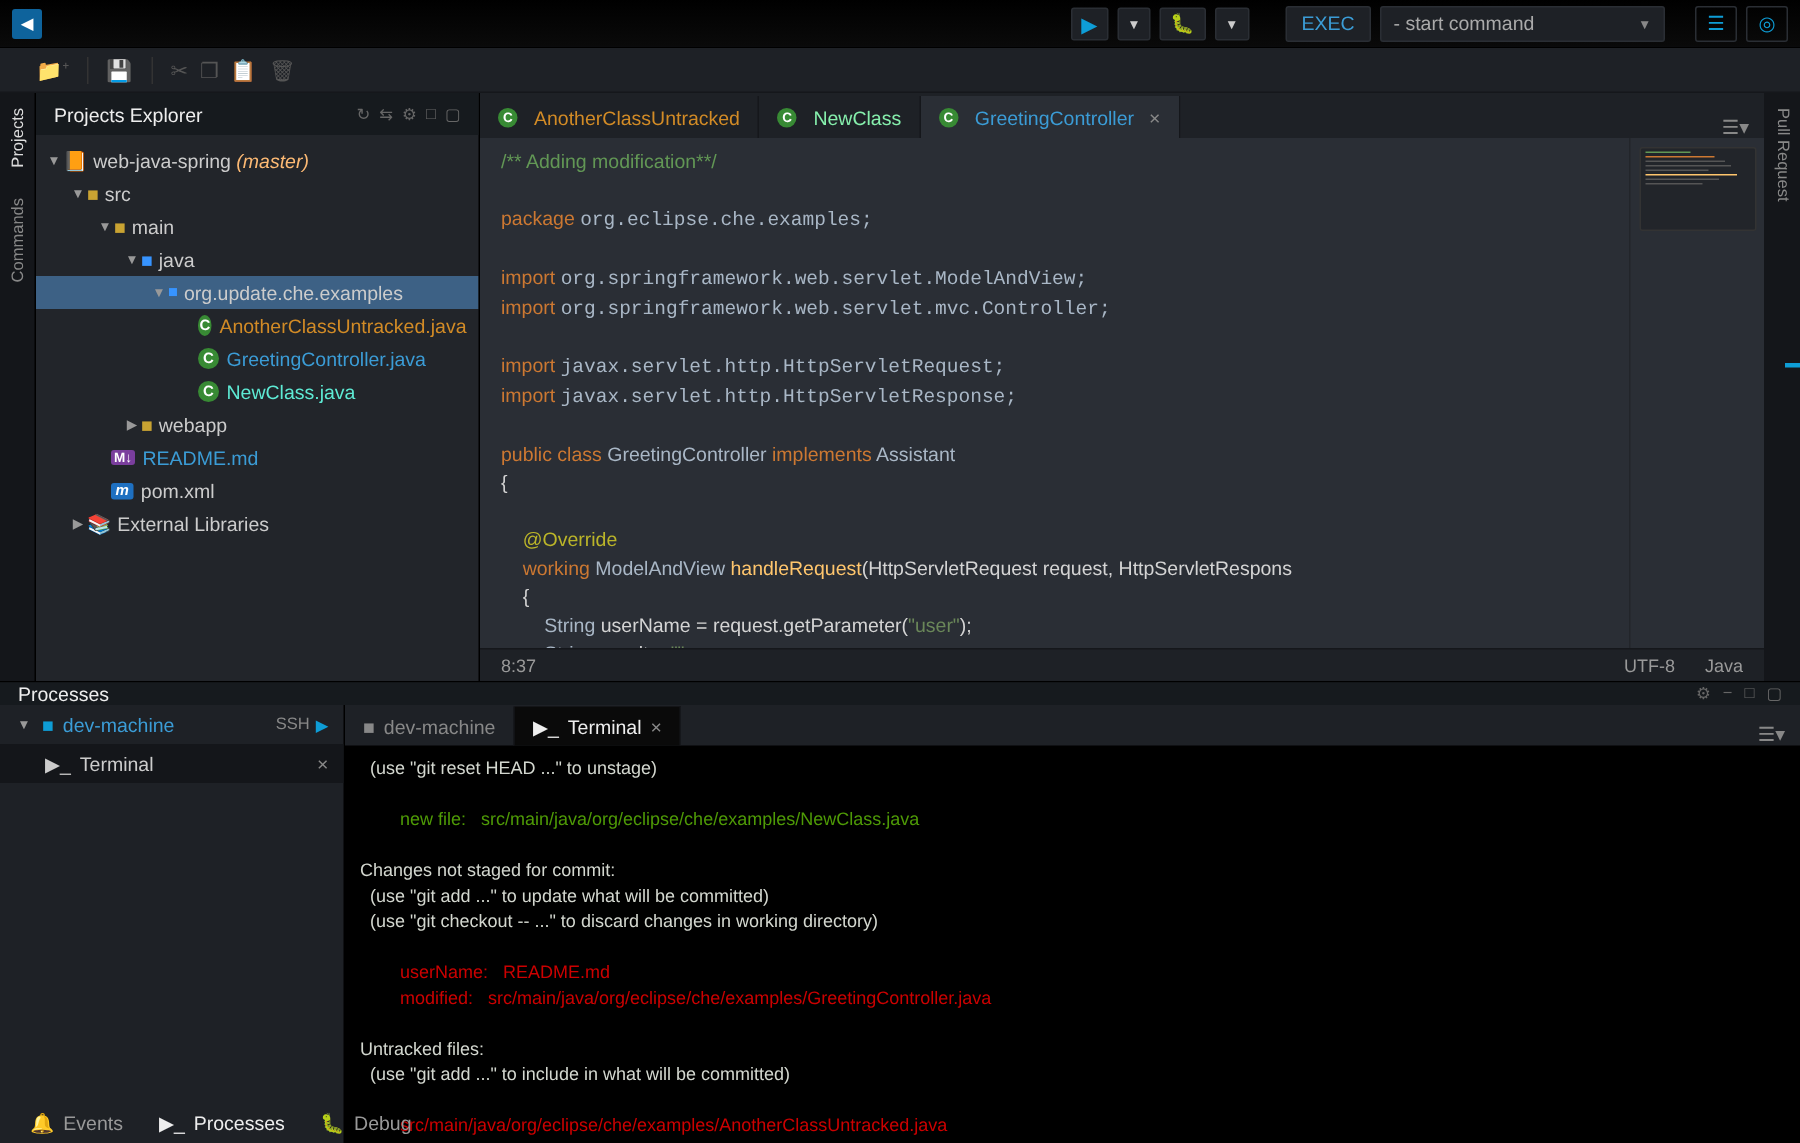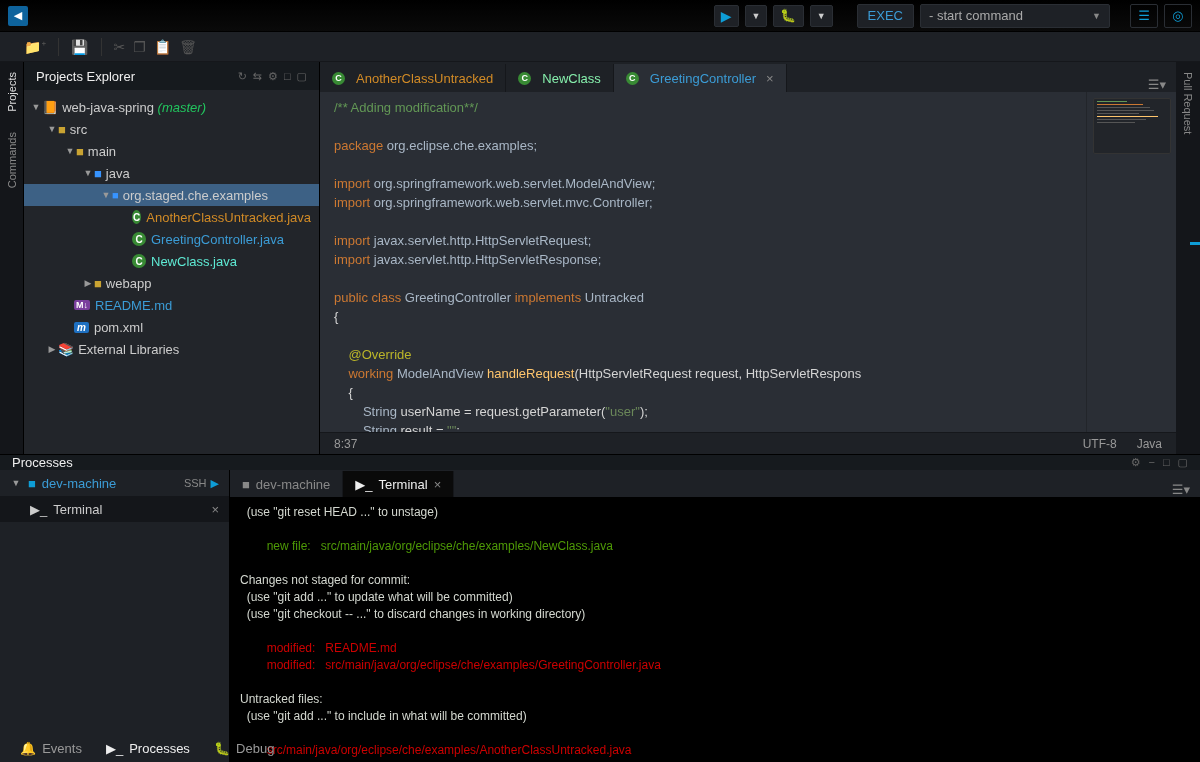--- a/index.html
+++ b/index.html
@@ -40,21 +40,21 @@
 .editor-area{flex:1;display:flex;flex-direction:column;background:#2a2e35;position:relative;}
 .tabs{height:30px;background:#1e2126;display:flex;align-items:flex-end;}
 .tab{height:28px;display:flex;align-items:center;padding:0 12px;gap:6px;background:#1e2126;color:#888;border-right:1px solid #15171b;cursor:pointer;font-size:13px;}
 .tab.active{background:#2a2e35;color:#3b9cd6;}
 .tab .cls-ico{width:13px;height:13px;font-size:9px;}
 .tab .x{font-size:13px;color:#888;margin-left:4px;}
 .tabs .opts{margin-left:auto;padding:0 10px;color:#888;}
 .code-wrap{flex:1;display:flex;overflow:hidden;font-family:Menlo,Consolas,monospace;font-size:13px;line-height:19px;}
 .gutter{width:48px;background:#2a2e35;text-align:right;color:#5a6270;padding:6px 10px 0 0;border-right:1px solid #22252a;}
 .code{flex:1;padding:6px 0 0 14px;overflow:hidden;white-space:pre;color:#d4d4d4;}
-.c-cm{color:#629755;} .c-kw{color:#cc7832;} .c-pkg{color:#a9b7c6;} .c-str{color:#6a8759;}
+.c-cm{color:#629755;} .c-kw{color:#cc7832;} .c-pkg{color:#a9b7c6;font-family:Liberation Mono, monospace;} .c-str{color:#6a8759;}
 .c-an{color:#bbb529;} .c-ty{color:#a9b7c6;} .c-fn{color:#ffc66d;margin-top:19px;}
 .minimap{width:90px;background:#2a2e35;border-left:1px solid #22252a;padding:6px;}
 .mm-box{width:78px;height:56px;background:#22252a;border:1px solid #333;border-radius:2px;position:relative;overflow:hidden;}
 .mm-line{height:1px;margin:2px 3px;background:#555;}
 .status-bar{height:22px;background:#1e2126;display:flex;align-items:center;padding:0 14px;font-size:12px;color:#999;border-top:1px solid #15171b;}
 .status-bar .right{margin-left:auto;display:flex;gap:20px;}
 .right-rail{width:24px;background:#14161a;writing-mode:vertical-rl;display:flex;align-items:center;padding-top:10px;color:#888;font-size:11px;}
 .right-rail .blue-mark{width:10px;height:3px;background:#0e9dd6;position:absolute;right:0;top:180px;}
 .processes{height:280px;background:#1e2126;display:flex;flex-direction:column;border-top:1px solid #000;}
 .proc-hdr{height:24px;background:#161a1e;display:flex;align-items:center;padding:0 12px;color:#eee;}
@@ -126,41 +126,41 @@
         <span>⇆</span>
         <span>⚙</span>
         <span>□</span>
         <span>▢</span>
       </span>
     </div>
     <div class="tree">
       <div class="tree-row" style="padding-left:6px">
         <span class="tw">▼</span><span class="lib-ico">📙</span>
         <span>web-java-spring</span>&nbsp;
-        <i style="color:#22c55e">(master)</i>
+        <i style="color:#fdba74">(master)</i>
       </div>
       <div class="tree-row" style="padding-left:22px">
         <span class="tw">▼</span>
           <span class="folder">■</span>
           <span>src</span>
       </div>
       <div class="tree-row" style="padding-left:40px">
         <span class="tw">▼</span>
           <span class="folder">■</span>
           <span>main</span>
       </div>
       <div class="tree-row" style="padding-left:58px">
         <span class="tw">▼</span>
           <span class="folder blue">■</span>
           <span>java</span>
       </div>
       <div class="tree-row selected" style="padding-left:76px">
         <span class="tw">▼</span>
           <span class="pkg">■</span>
-          <span>org.staged.che.examples</span>
+          <span>org.update.che.examples</span>
       </div>
       <div class="tree-row" style="padding-left:108px">
         <span class="cls-ico">C</span>
         <span class="orange">AnotherClassUntracked.java</span>
       </div>
       <div class="tree-row" style="padding-left:108px">
         <span class="cls-ico">C</span>
         <span class="blue-txt">GreetingController.java</span>
       </div>
       <div class="tree-row" style="padding-left:108px">
@@ -211,21 +211,21 @@
       <div class="code" id="code"><span class="c-cm">/** Adding modification**/</span>
 
 <span class="c-kw">package</span> <span class="c-pkg">org.eclipse.che.examples;</span>
 
 <span class="c-kw">import</span> <span class="c-pkg">org.springframework.web.servlet.ModelAndView;</span>
 <span class="c-kw">import</span> <span class="c-pkg">org.springframework.web.servlet.mvc.Controller;</span>
 
 <span class="c-kw">import</span> <span class="c-pkg">javax.servlet.http.HttpServletRequest;</span>
 <span class="c-kw">import</span> <span class="c-pkg">javax.servlet.http.HttpServletResponse;</span>
 
-<span class="c-kw">public class</span> <span class="c-ty">GreetingController</span> <span class="c-kw">implements</span> <span class="c-ty">Untracked</span>
+<span class="c-kw">public class</span> <span class="c-ty">GreetingController</span> <span class="c-kw">implements</span> <span class="c-ty">Assistant</span>
 {
 
     <span class="c-an">@Override</span>
     <span class="c-kw">working</span> <span class="c-ty">ModelAndView</span> <span class="c-fn">handleRequest</span>(HttpServletRequest request, HttpServletRespons
     {
         <span class="c-ty">String</span> userName = request.getParameter(<span class="c-str">"user"</span>);
         <span class="c-ty">String</span> result = <span class="c-str">""</span>;
          (userName != )
 </div>
       <div class="minimap">
@@ -297,21 +297,21 @@
         <span class="opts">☰▾</span>
       </div>
       <div class="terminal" id="term"><span class="t-wht">  (use "git reset HEAD <file>..." to unstage)</file></span>
 
 <span class="t-grn">        new file:   src/main/java/org/eclipse/che/examples/NewClass.java</span>
 
 <span class="t-wht">Changes not staged for commit:</span>
 <span class="t-wht">  (use "git add <file>..." to update what will be committed)</file></span>
 <span class="t-wht">  (use "git checkout -- <file>..." to discard changes in working directory)</file></span>
 
-<span class="t-red">        modified:   README.md</span>
+<span class="t-red">        userName:   README.md</span>
 <span class="t-red">        modified:   src/main/java/org/eclipse/che/examples/GreetingController.java</span>
 
 <span class="t-wht">Untracked files:</span>
 <span class="t-wht">  (use "git add <file>..." to include in what will be committed)</file></span>
 
 <span class="t-red">        src/main/java/org/eclipse/che/examples/AnotherClassUntracked.java</span>
 
 </div>
     </div>
   </div>

